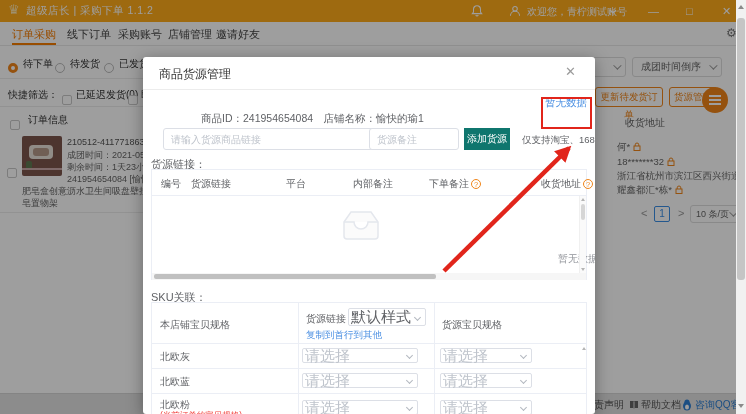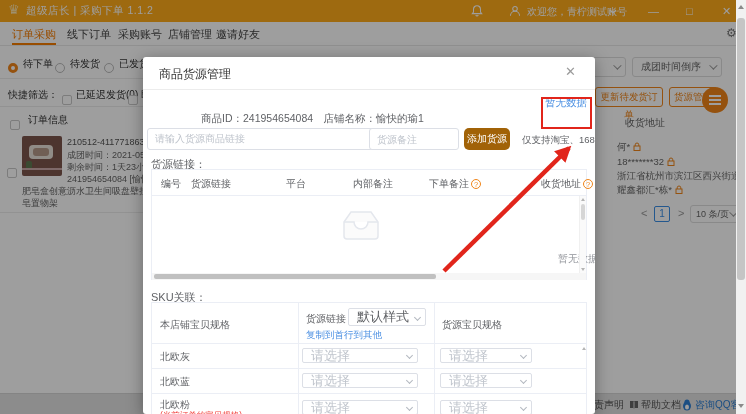--- a/index.html
+++ b/index.html
@@ -53,38 +53,38 @@
   .arr.dn{top:404px;border-top:4px solid #8a8a8a;}
   
   .modal{position:absolute;left:143px;top:57px;width:452px;height:357px;background:#fff;border-radius:3px;box-shadow:0 3px 16px rgba(0,0,0,.35);z-index:100;overflow:hidden;}
   .m-head{position:absolute;left:0;top:0;width:452px;height:33px;border-bottom:1px solid #ececec;}
   .m-title{position:absolute;left:16px;top:9px;font-size:12px;color:#333;}
   .m-close{position:absolute;left:422px;top:7px;font-size:13px;color:#9a9a9a;background:none;border:none;cursor:pointer;padding:0;}
   .m-lbl{position:absolute;font-size:10.5px;color:#606266;white-space:nowrap;}
   .m-link{position:absolute;font-size:10.5px;color:#4a8fe2;white-space:nowrap;cursor:pointer;}
   .m-input{position:absolute;height:22px;border:1px solid #dcdfe6;border-radius:3px;font-size:10px;color:#333;padding:0 7px;outline:none;}
   .m-input::placeholder{color:#bfc4cc;}
-  .addbtn{position:absolute;left:321px;top:71px;width:46px;height:22px;background:#a16207;color:#fff;border:none;border-radius:5px;font-size:10px;cursor:pointer;padding:0;}
+  .addbtn{position:absolute;left:321px;top:71px;width:46px;height:22px;background:#0f766e;color:#fff;border:none;border-radius:0;font-size:10px;cursor:pointer;padding:0;}
   .s-table{position:absolute;left:8px;top:112px;width:436px;height:111px;border:1px solid #ebeef5;}
   .s-th{position:absolute;top:7px;font-size:10px;color:#606266;white-space:nowrap;}
   .qicon{display:inline-block;width:10px;height:10px;border:1px solid #f08519;color:#f08519;border-radius:50%;font-size:7.5px;text-align:center;line-height:10px;margin-left:2px;vertical-align:0px;}
   .s-hd-line{position:absolute;left:0;top:25px;width:434px;height:1px;background:#ebeef5;}
   .emptybox{position:absolute;left:186px;top:38px;}
   .emptytxt{position:absolute;left:12px;top:82px;width:434px;text-align:right;font-size:10px;color:#909399;}
   .tvscroll{position:absolute;left:427px;top:26px;width:7px;height:77px;background:#fafafa;border-left:1px solid #f0f0f0;}
   .tvscroll .t{position:absolute;left:1px;top:8px;width:4px;height:16px;background:#d6d6d6;border-radius:2px;}
   .mini{position:absolute;left:1px;width:0;height:0;border-left:2.5px solid transparent;border-right:2.5px solid transparent;}
   .mini.up{top:2px;border-bottom:3px solid #b5b5b5;}
   .mini.dn{bottom:2px;border-top:3px solid #b5b5b5;}
   .thscroll{position:absolute;left:0;top:103px;width:434px;height:7px;background:#f6f6f6;}
   .thscroll .t{position:absolute;left:2px;top:1px;width:282px;height:5px;background:#c0c0c0;border-radius:2px;}
   .sku-table{position:absolute;left:8px;top:245px;width:436px;height:112px;border:1px solid #ebeef5;border-bottom:none;}
   .sku-col{position:absolute;top:0;width:1px;height:112px;background:#ebeef5;}
   .sku-row-line{position:absolute;left:0;width:434px;height:1px;background:#ebeef5;}
-  .sku-sel{position:absolute;height:15px;border:1px solid #dcdfe6;border-radius:2px;font-size:13px;color:#bfc4cc;line-height:13px;padding-left:8px;background:#fff;}
+  .sku-sel{position:absolute;height:15px;border:1px solid #dcdfe6;border-radius:2px;font-size:15px;color:#bfc4cc;line-height:13px;padding-left:2px;background:#fff;}
   .sku-sel .chev{position:absolute;right:5px;top:4px;width:5px;height:5px;border-right:1px solid #b3b8c0;border-bottom:1px solid #b3b8c0;transform:rotate(45deg);}
   .rednote{position:absolute;font-size:8.5px;color:#f1403c;white-space:nowrap;}
   
   .ann-box{position:absolute;left:541px;top:97px;width:51px;height:32px;border:2px solid #e1251b;z-index:300;pointer-events:none;}
   .ann-svg{position:absolute;left:0;top:0;z-index:300;pointer-events:none;}
 </style>
 </head>
 <body>
 
 <div id="app">
@@ -212,21 +212,21 @@
 
   <div class="modal">
     <div class="m-head">
       <span class="m-title">商品货源管理</span>
       <button class="m-close">✕</button>
     </div>
 
     <span class="m-link" style="left:402px;top:39px;">暂无数据</span>
     <span class="m-lbl" style="left:58px;top:55px;">商品ID：241954654084　店铺名称：愉快的瑜1</span>
 
-    <input class="m-input" style="left: 4px; top: 71px; width: 246px; font-family: Liberation Mono, monospace;" placeholder="请输入货源商品链接">
+    <input class="m-input" style="left: 20px; top: 71px; width: 246px;" placeholder="请输入货源商品链接">
     <input class="m-input" style="left: 226px; top: 71px; width: 90px;" placeholder="货源备注">
     <button class="addbtn">添加货源</button>
     <span class="m-lbl" style="left:379px;top:77px;font-size:9.5px;">仅支持淘宝、1688</span>
 
     <span class="m-lbl" style="left:8px;top:100px;font-size:11px;">货源链接：</span>
 
     <div class="s-table">
       <span class="s-th" style="left:9px;">编号</span>
       <span class="s-th" style="left:39px;">货源链接</span>
       <span class="s-th" style="left:134px;">平台</span>

